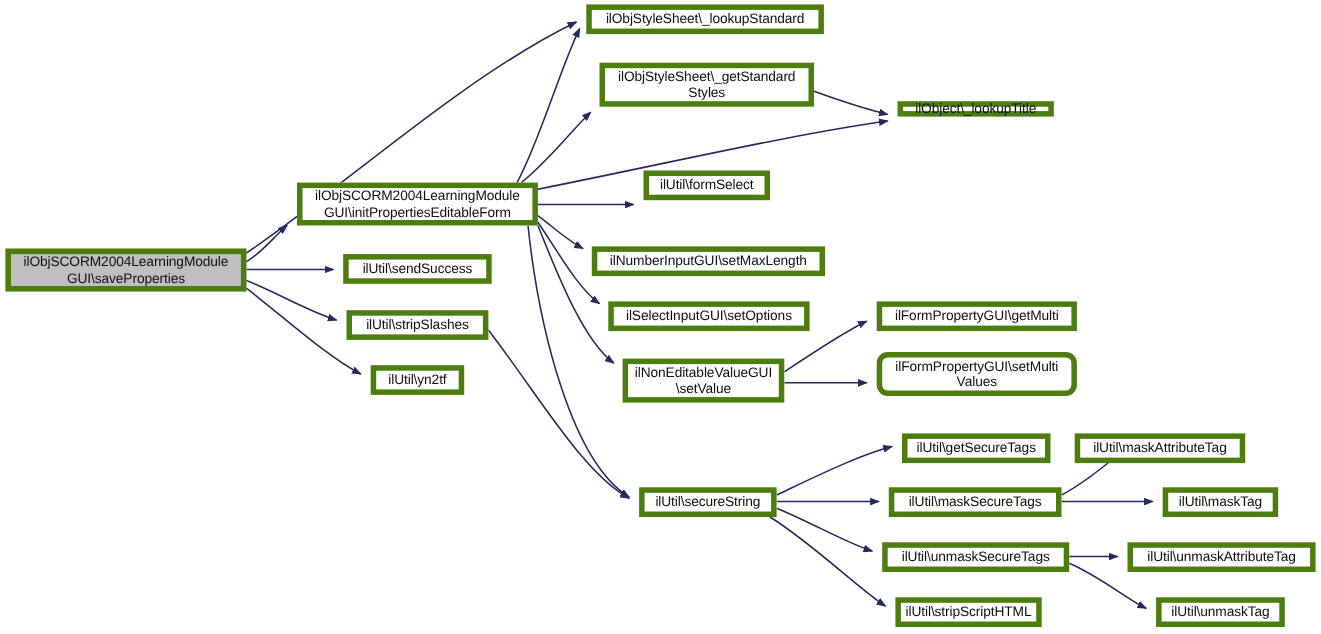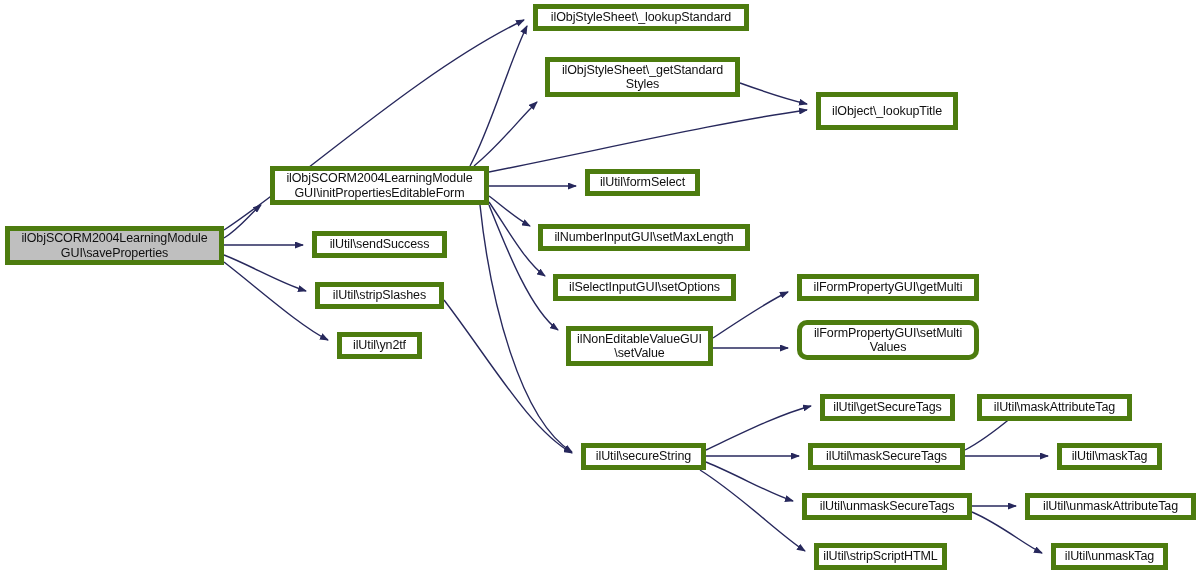--- a/index.html
+++ b/index.html
@@ -93,22 +93,22 @@
       <div class="node highlight" style="left: 5px; top: 226px; width: 219px; height: 39px;"><span class="label">ilObjSCORM2004LearningModule
 GUI\saveProperties</span></div>
       <div class="node" style="left: 270px; top: 166px; width: 219px; height: 39px;"><span class="label">ilObjSCORM2004LearningModule
 GUI\initPropertiesEditableForm</span></div>
       <div class="node" style="left: 312px; top: 231px; width: 135px; height: 27px; justify-content: center;"><span class="label">ilUtil\sendSuccess</span></div>
       <div class="node" style="left: 315px; top: 282px; width: 129px; height: 27px;"><span class="label">ilUtil\stripSlashes</span></div>
       <div class="node" style="left: 337px; top: 332px; width: 85px; height: 27px;"><span class="label">ilUtil\yn2tf</span></div>
       <div class="node" style="left: 533px; top: 4px; width: 216px; height: 27px;"><span class="label">ilObjStyleSheet\_lookupStandard</span></div>
       <div class="node" style="left: 545px; top: 57px; width: 195px; height: 40px;"><span class="label">ilObjStyleSheet\_getStandard
 Styles</span></div>
-      <div class="node" style="left: 816px; top: 92px; width: 142px; height: 38px;"><span class="label">ilObject\_lookupTitle</span></div>
-      <div class="node" style="left: 585px; top: 169px; width: 115px; height: 27px;"><span class="label">ilUtil\formSelect</span></div>
+      <div class="node" style="left: 816px; top: 92px; width: 142px; height: 14px;"><span class="label">ilObject\_lookupTitle</span></div>
+      <div class="node" style="left: 585px; top: 155px; width: 115px; height: 27px;"><span class="label">ilUtil\formSelect</span></div>
       <div class="node" style="left: 538px; top: 224px; width: 212px; height: 27px;"><span class="label">ilNumberInputGUI\setMaxLength</span></div>
       <div class="node" style="left: 553px; top: 274px; width: 183px; height: 27px;"><span class="label">ilSelectInputGUI\setOptions</span></div>
       <div class="node" style="left: 566px; top: 326px; width: 147px; height: 40px;"><span class="label">ilNonEditableValueGUI
 \setValue</span></div>
       <div class="node" style="left: 797px; top: 274px; width: 182px; height: 27px;"><span class="label">ilFormPropertyGUI\getMulti</span></div>
       <div class="node" style="left: 797px; top: 320px; width: 182px; height: 40px; border-radius: 10px;"><span class="label">ilFormPropertyGUI\setMulti
 Values</span></div>
       <div class="node" style="left: 581px; top: 443px; width: 125px; height: 27px;"><span class="label">ilUtil\secureString</span></div>
       <div class="node" style="left: 820px; top: 394px; width: 135px; height: 27px;"><span class="label">ilUtil\getSecureTags</span></div>
       <div class="node" style="left: 808px; top: 443px; width: 157px; height: 27px;"><span class="label">ilUtil\maskSecureTags</span></div>

